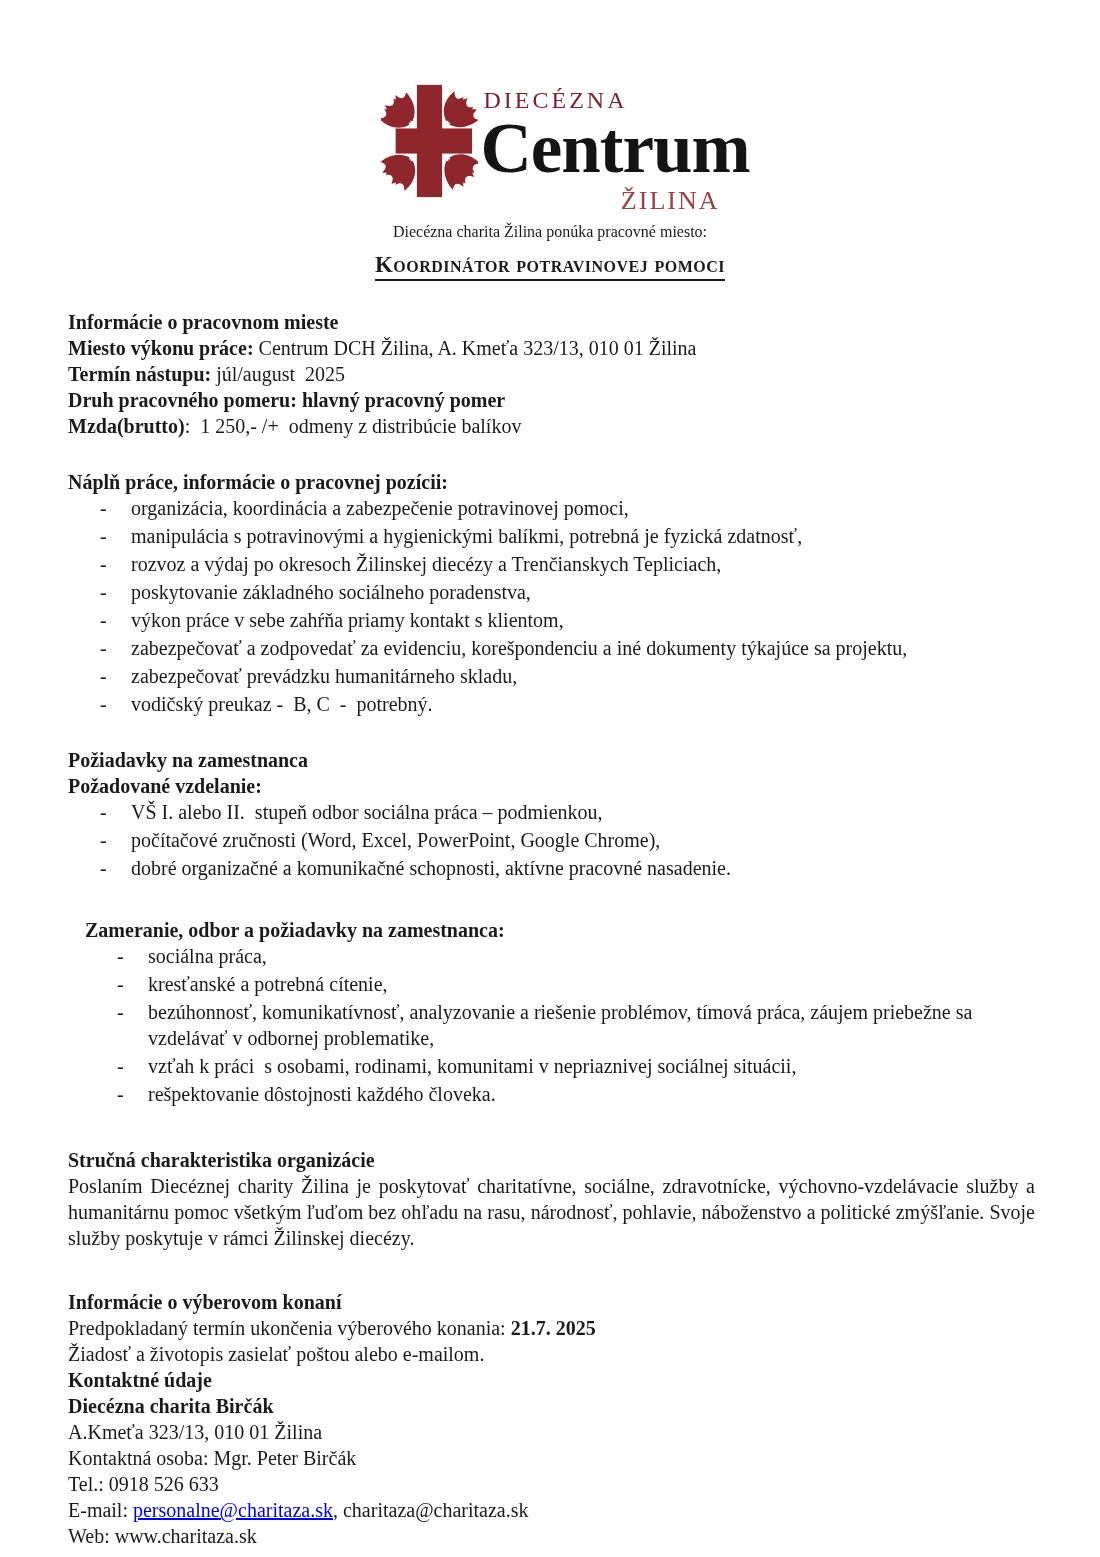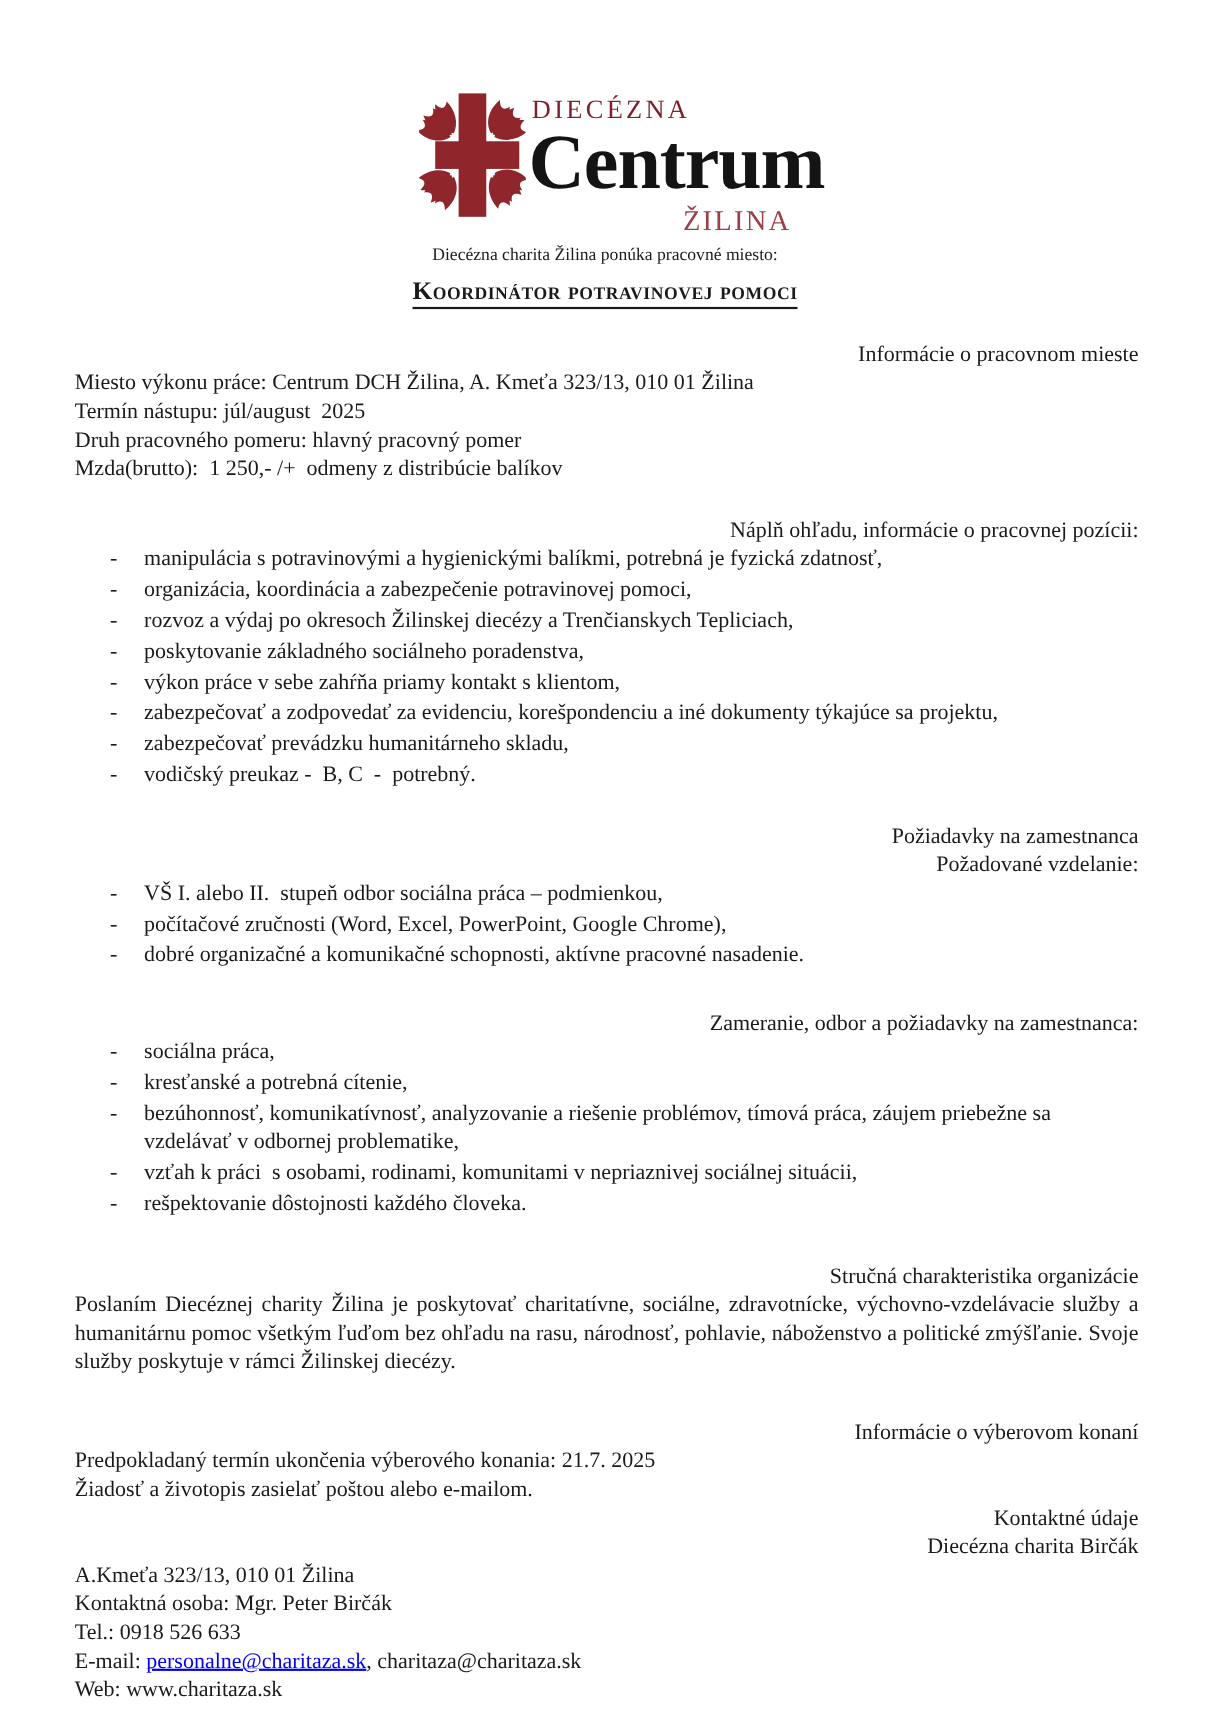--- a/index.html
+++ b/index.html
@@ -58,26 +58,26 @@
     font-size:23px;font-weight:bold;
     font-variant:small-caps;
     letter-spacing:0.5px;
     border-bottom:2px solid #1a1a1a;
     padding-bottom:1px;
     line-height:1.15;
   }
   
   .content{padding:0 65px 0 68px;font-size:20px;line-height:26px;}
   .content p{line-height:26px;}
-  b,.b{font-weight:normal;text-align:right;}
+  b,.b{font-weight:bold;}
   .pre{white-space:pre-wrap;}
   section{margin-top:30px;}
   section.first{margin-top:28px;}
   section.s-req{margin-top:30px;}
-  section.s-focus{margin-top:36px;}
+  section.s-focus{margin-top:36px;margin-left:17px;}
   section.s-about{margin-top:40px;}
   section.s-sel{margin-top:38px;}
   ul{list-style:none;}
   li{
     position:relative;
     padding-left:63px;
     line-height:26px;
     margin-bottom:2px;
     white-space:pre-wrap;
   }
@@ -145,24 +145,24 @@
 
     <section class="first">
       <p class="b">Informácie o pracovnom mieste</p>
       <p><b>Miesto výkonu práce:</b><span class="pre"> Centrum DCH Žilina, A. Kmeťa 323/13, 010 01 Žilina</span></p>
       <p><b>Termín nástupu:</b><span class="pre"> júl/august  2025</span></p>
       <p><b>Druh pracovného pomeru: hlavný pracovný pomer</b><span class="pre"></span></p>
       <p><b>Mzda(brutto)</b><span class="pre">:  1 250,- /+  odmeny z distribúcie balíkov</span></p>
     </section>
 
     <section>
-      <p class="b">Náplň ohľadu, informácie o pracovnej pozícii:</p>
+      <p class="b">Náplň práce, informácie o pracovnej pozícii:</p>
       <ul>
+        <li>organizácia, koordinácia a zabezpečenie potravinovej pomoci,</li>
         <li>manipulácia s potravinovými a hygienickými balíkmi, potrebná je fyzická zdatnosť,</li>
-        <li>organizácia, koordinácia a zabezpečenie potravinovej pomoci,</li>
         <li>rozvoz a výdaj po okresoch Žilinskej diecézy a Trenčianskych Tepliciach,</li>
         <li>poskytovanie základného sociálneho poradenstva,</li>
         <li>výkon práce v sebe zahŕňa priamy kontakt s klientom,</li>
         <li>zabezpečovať a zodpovedať za evidenciu, korešpondenciu a iné dokumenty týkajúce sa projektu,</li>
         <li>zabezpečovať prevádzku humanitárneho skladu,</li>
         <li>vodičský preukaz -  B, C  -  potrebný.</li>
       </ul>
     </section>
 
     <section class="s-req">

